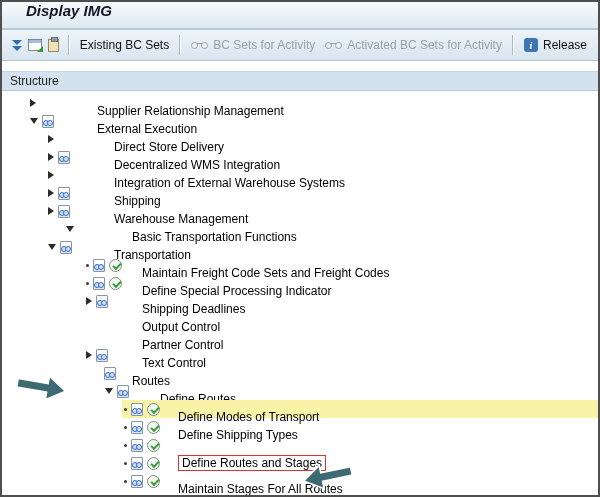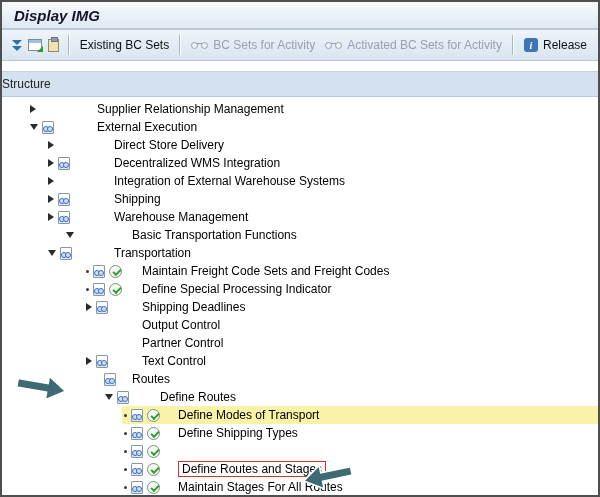--- a/index.html
+++ b/index.html
@@ -5,21 +5,21 @@
   * { margin:0; padding:0; box-sizing:border-box; }
   html,body { background:#fff; font-family:"Liberation Sans", sans-serif; }
   .screen{
     position:relative; width:600px; height:497px;
     border:2px solid #4f4f4f; background:#fff; overflow:hidden;
   }
   
   .titlebar{
     height:28px; background:linear-gradient(#f7fafc,#dde9f3);
     border-bottom:2px solid #b9c9d6;
-    display:flex; align-items:center; padding-left:12px;
+    display:flex; padding-left:24px;
   }
   .title{ font-size:15px; font-weight:bold; font-style:italic; color:#14142a; }
   
   .toolbar{
     height:31px; background:linear-gradient(#eef4f9,#d8e5f0);
     border-bottom:1px solid #b6c4d0;
     display:flex; align-items:center; padding:0 6px; white-space:nowrap; overflow:hidden;justify-content:flex-end;
   }
   .sep{ width:2px; height:20px; border-left:1px solid #a9b8c6; border-right:1px solid #fff; margin:0 5px; }
   .tbtn{ font-size:12px; color:#111; display:inline-flex; align-items:center; gap:5px; padding:2px 5px; }
@@ -34,30 +34,30 @@
   .ic-clip::before{ content:""; position:absolute; top:-3px; left:2px; width:5px; height:3px; background:#8d9aa6; border:1px solid #6c7680; }
   .glasses{ position:relative; width:17px; height:9px; display:inline-block; }
   .glasses i{ position:absolute; top:1px; width:7px; height:7px; border:1px solid #97a1a9; border-radius:50%; background:#eef2f5; }
   .glasses i:first-child{ left:0; } .glasses i:last-child{ right:0; }
   .glasses::after{ content:""; position:absolute; left:6px; top:2px; width:5px; height:2px; border-top:1px solid #97a1a9; }
   .ic-info{ width:14px; height:14px; border-radius:3px; background:#3e75b5; color:#fff; font-size:10px;
     font-weight:bold; font-style:italic; font-family:"Liberation Serif", serif;
     display:inline-flex; align-items:center; justify-content:center; }
   
   .structbar{
-    margin-top:10px; height:26px; background:#d4e2ef;
+    margin-top:10px; height:20px; background:#d4e2ef;
     border-top:1px solid #c4d4e3; border-bottom:1px solid #b7c8da;
-    display:flex; align-items:center; 
+    display:flex; align-items:center; padding-left:8px;
   }
   .structlabel{ font-size:12px; color:#222; }
   
   .tree{ position:relative; background:#fff; height:410px; padding-top:3px; overflow:hidden; }
   .row{ position:relative; height:18px; }
   .glyphs{ position:absolute; left:var(--gx); top:0; height:18px; display:flex; align-items:center; gap:4px; }
-  .lbl{ position:absolute; left:var(--tx); top:0; height:18px; display:flex; align-items:center;
+  .lbl{ position:absolute; left:var(--tx); top:8px; height:18px; display:flex; align-items:center;
         font-size:12px; color:#000; }
   .exp-c{ width:0; height:0; border-left:6px solid #2b2b2b; border-top:4px solid transparent; border-bottom:4px solid transparent; }
   .exp-o{ width:0; height:0; border-top:6px solid #2b2b2b; border-left:4px solid transparent; border-right:4px solid transparent; }
   .bullet{ width:3px; height:3px; background:#3a3a3a; border-radius:50%; }
   .doc{ width:12px; height:13px; background:#fefefe; border:1px solid #8496a8; border-radius:1px;
         position:relative; box-shadow:inset 0 -3px 0 #dde6ee; flex:0 0 auto; }
   .doc::before,.doc::after{ content:""; position:absolute; top:4px; width:4px; height:4px;
         border:1px solid #3a6bc4; border-radius:50%; background:#cfe0f6; }
   .doc::before{ left:0; } .doc::after{ right:0; }
   .exec{ width:13px; height:13px; border-radius:50%; background:#f4f8f4; border:1px solid #7d907d; position:relative; flex:0 0 auto; }

